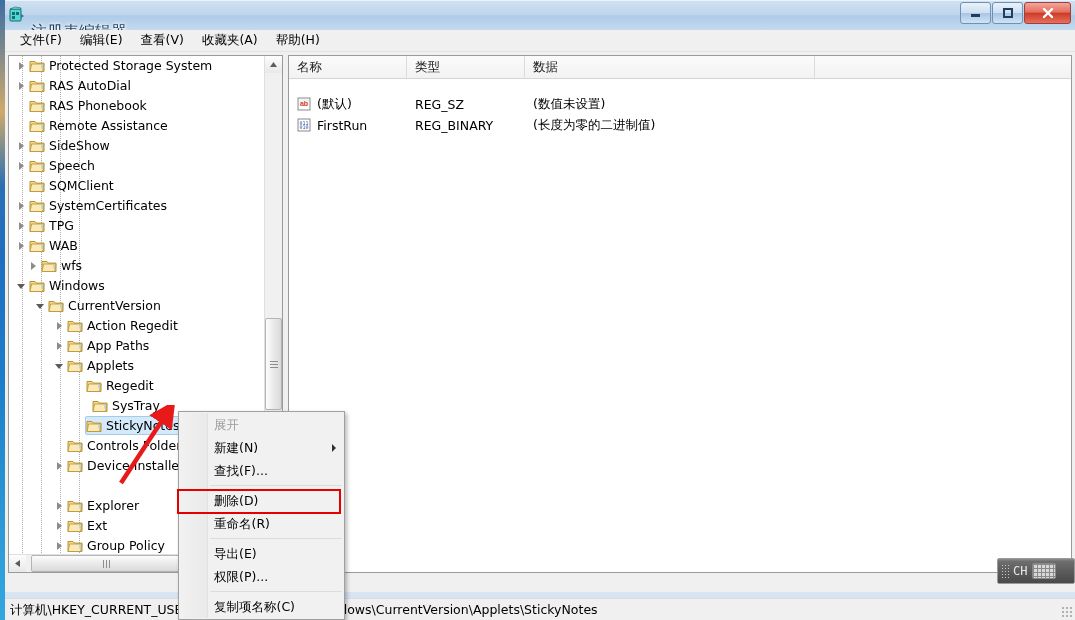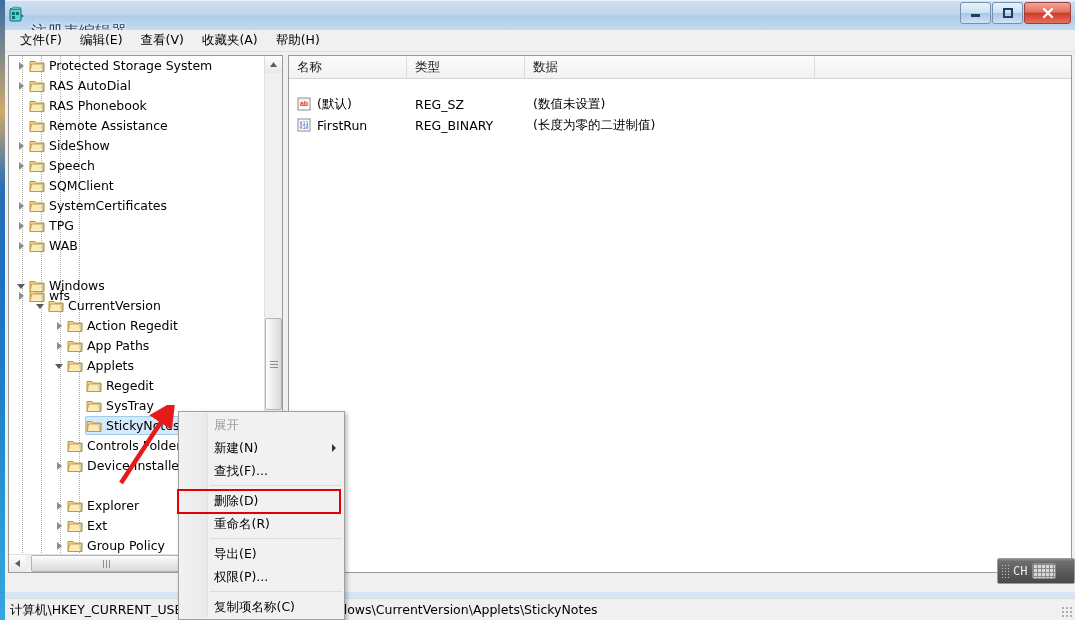--- a/index.html
+++ b/index.html
@@ -308,21 +308,21 @@
                   <svg width="16" height="14" viewBox="0 0 16 14">
                     <path d="M1 2.5 h5 l1.4 1.6 H15 V12.5 H1 Z" fill="#f5d88a" stroke="#b99233" stroke-width="1"></path>
                     <path d="M2.6 5 H15 L13.6 12.5 H1 Z" fill="#fbe9b6" stroke="#b99233" stroke-width=".8"></path>
                     <rect x="12.3" y="5.6" width="1.5" height="4" fill="#9fd0ef"></rect>
                   </svg>
                 </span>
                 <span class="tlabel">WAB</span>
               </div>
             </div>
             <div class="tnode" style="top: 200px; position: absolute; left: 0px; right: 0px;">
-              <div class="tw" style="left: 8px; margin-top: 30px;">
+              <div class="tw" style="left: 20px;">
                 <span class="arrow collapsed"></span>
                 <span class="folder">
                   <svg width="16" height="14" viewBox="0 0 16 14">
                     <path d="M1 2.5 h5 l1.4 1.6 H15 V12.5 H1 Z" fill="#f5d88a" stroke="#b99233" stroke-width="1"></path>
                     <path d="M2.6 5 H15 L13.6 12.5 H1 Z" fill="#fbe9b6" stroke="#b99233" stroke-width=".8"></path>
                     <rect x="12.3" y="5.6" width="1.5" height="4" fill="#9fd0ef"></rect>
                   </svg>
                 </span>
                 <span class="tlabel">wfs</span>
               </div>
@@ -399,21 +399,21 @@
                   <svg width="16" height="14" viewBox="0 0 16 14">
                     <path d="M1 2.5 h5 l1.4 1.6 H15 V12.5 H1 Z" fill="#f5d88a" stroke="#b99233" stroke-width="1"></path>
                     <path d="M2.6 5 H15 L13.6 12.5 H1 Z" fill="#fbe9b6" stroke="#b99233" stroke-width=".8"></path>
                     <rect x="12.3" y="5.6" width="1.5" height="4" fill="#9fd0ef"></rect>
                   </svg>
                 </span>
                 <span class="tlabel">Regedit</span>
               </div>
             </div>
             <div class="tnode" style="top: 340px; position: absolute; left: 0px; right: 0px;">
-              <div class="tw" style="left: 65px;">
+              <div class="tw" style="left: 71px;">
                 <span class="arrow"></span>
                 <span class="folder">
                   <svg width="16" height="14" viewBox="0 0 16 14">
                     <path d="M1 2.5 h5 l1.4 1.6 H15 V12.5 H1 Z" fill="#f5d88a" stroke="#b99233" stroke-width="1"></path>
                     <path d="M2.6 5 H15 L13.6 12.5 H1 Z" fill="#fbe9b6" stroke="#b99233" stroke-width=".8"></path>
                     <rect x="12.3" y="5.6" width="1.5" height="4" fill="#9fd0ef"></rect>
                   </svg>
                 </span>
                 <span class="tlabel">SysTray</span>
               </div>

